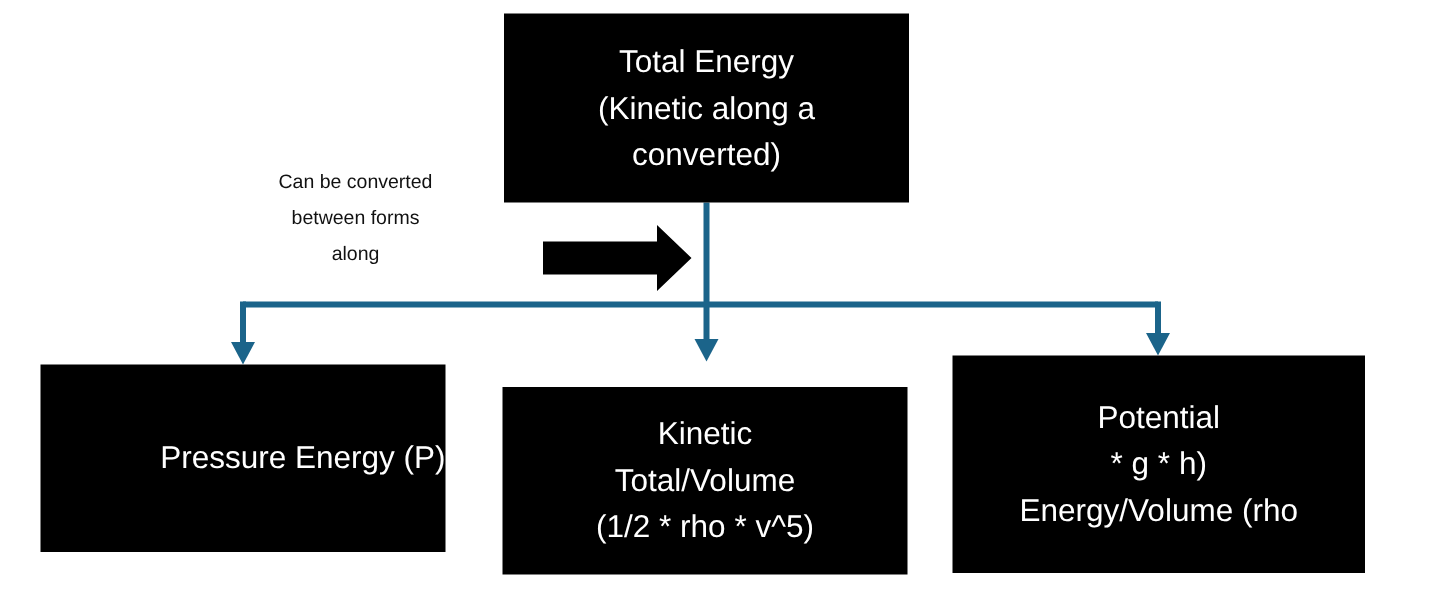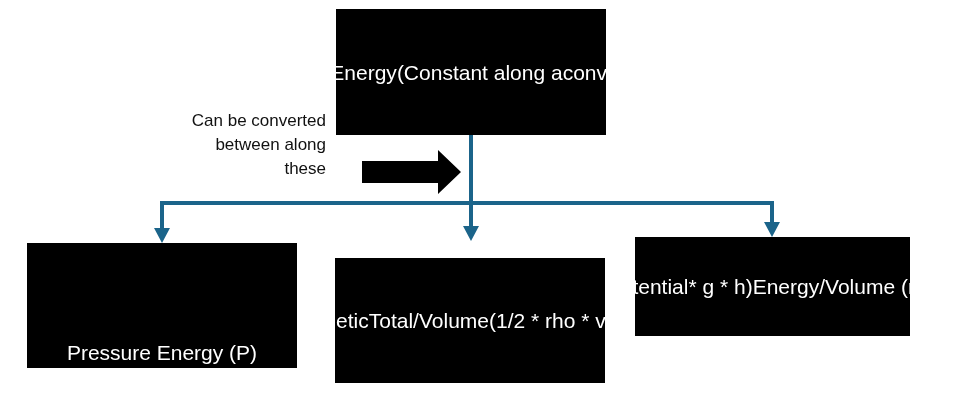--- a/index.html
+++ b/index.html
@@ -13,40 +13,40 @@
     height: 406px;
     background: var(--background, #ffffff);
     font-family: "Liberation Sans", "DejaVu Sans", sans-serif;
     overflow: hidden;
   }
   .node {
     position: absolute;
     background: var(--node-fill, #000000);
     color: var(--node-text, #ffffff);
     display: flex;
-    flex-direction: row;
+    flex-direction: column;
     justify-content: center;
     align-items: center;
     text-align: center;
     font-size: 21px;
     line-height: 31px;
     white-space: nowrap;
   }
   #node-total     { left: 336px; top: 9px;   width: 270px; height: 126px; }
   #node-pressure  { left: 27px;  top: 243px; width: 270px; height: 125px; align-items: flex-end; }
   #node-kinetic   { left: 335px; top: 258px; width: 270px; height: 125px; }
-  #node-potential { left: 635px; top: 237px; width: 275px; height: 99px; }
+  #node-potential { left: 635px; top: 237px; width: 275px; height: 145px; }
 
   .annotation {
     position: absolute;
     left: 148px;
     top: 109px;
     width: 178px;
-    text-align: right;
-    font-size: 17px;
+    text-align: center;
+    font-size: 13px;
     line-height: 24px;
     color: var(--annotation-text, #111111);
   }
   svg.overlay {
     position: absolute;
     left: 0;
     top: 0;
     width: 957px;
     height: 406px;
   }
@@ -79,28 +79,28 @@
 
     <polygon class="connector-fill" points="154,228 170,228 162,243"></polygon>
     <polygon class="connector-fill" points="463,226 479,226 471,241"></polygon>
     <polygon class="connector-fill" points="764,222 780,222 772,237"></polygon>
 
     <polygon class="block-arrow-fill" points="362,161 438,161 438,150 461,172 438,194 438,183 362,183"></polygon>
   </svg>
 
   <div class="node" id="node-total">
     <div>Total Energy</div>
-    <div>(Constant along a</div>
+    <div>(Kinetic along a</div>
     <div>converted)</div>
   </div>
 
   <div class="annotation">
     <div>Can be converted</div>
-    <div>between along</div>
-    <div>these</div>
+    <div>between forms</div>
+    <div>along</div>
   </div>
 
   <div class="node" id="node-pressure">
     <div>Pressure Energy (P)</div>
   </div>
 
   <div class="node" id="node-kinetic">
     <div>Kinetic</div>
     <div>Total/Volume</div>
     <div>(1/2 * rho * v^5)</div>

